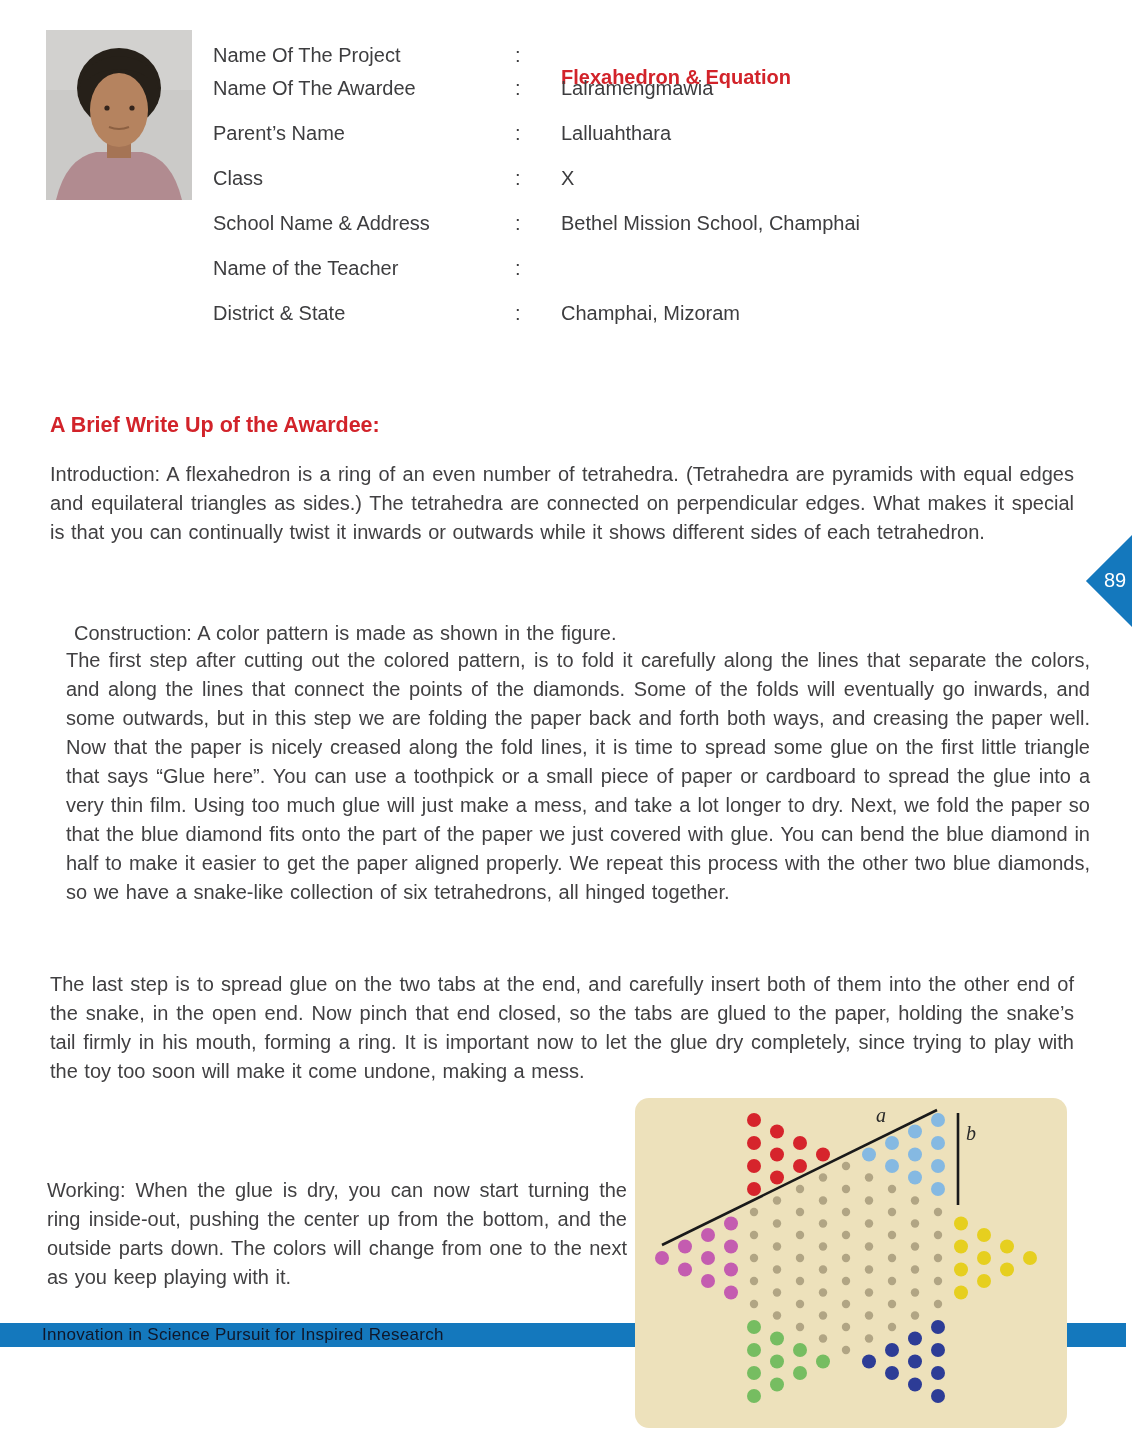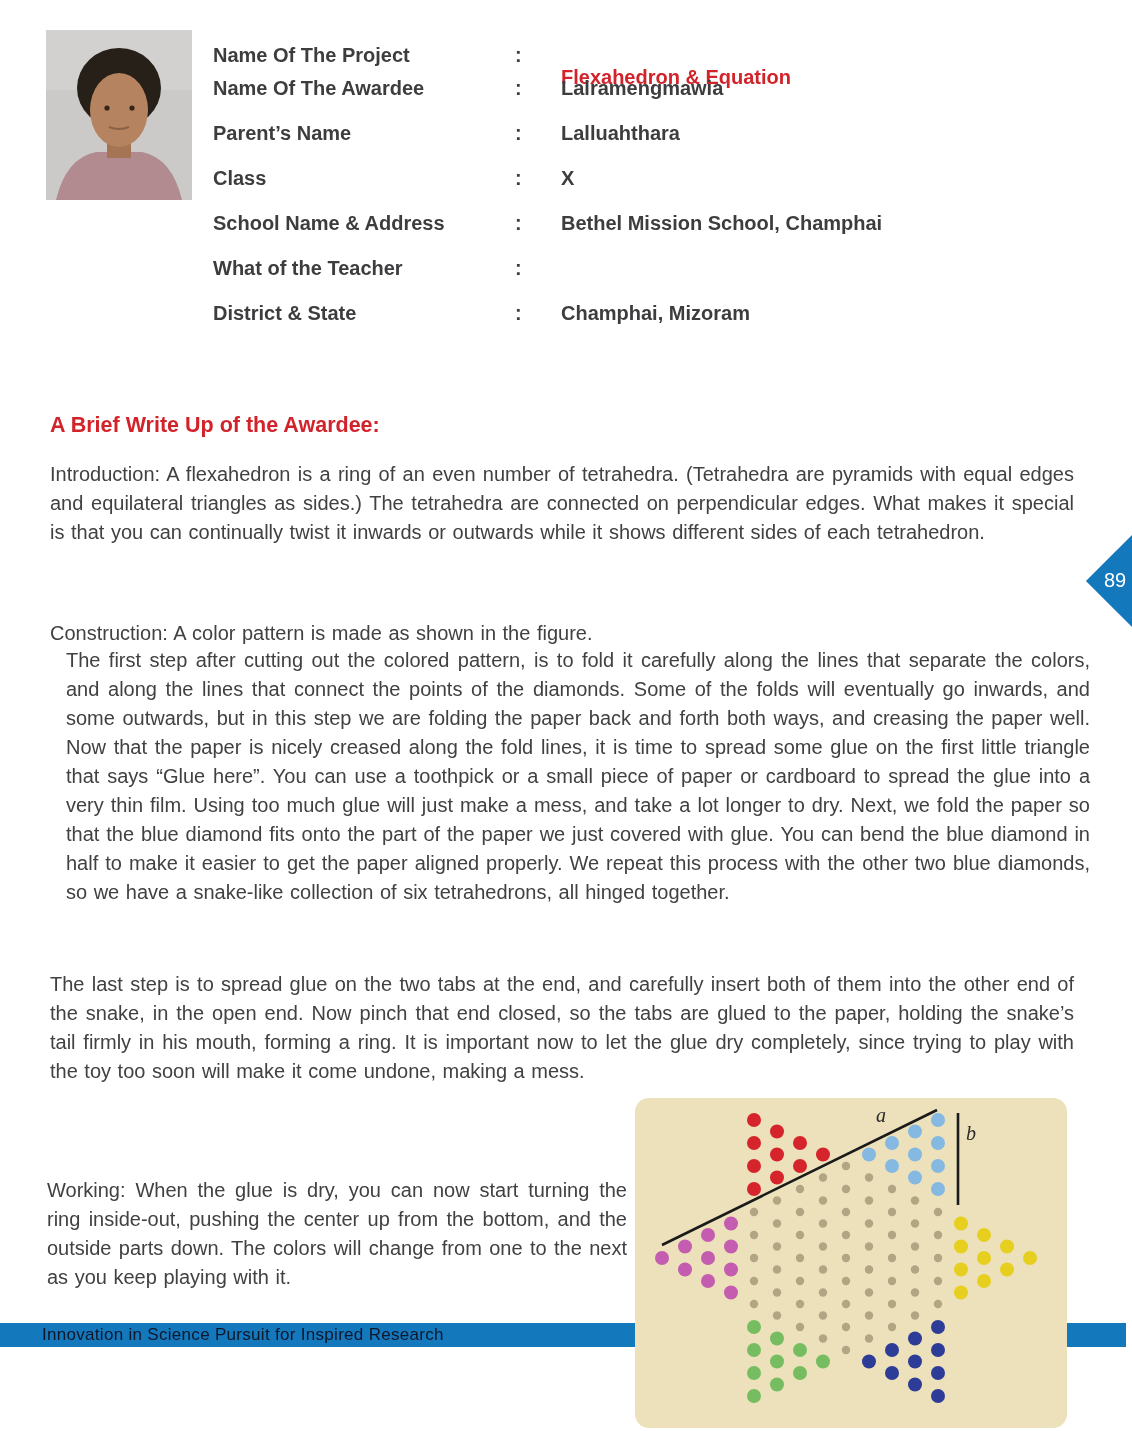--- a/index.html
+++ b/index.html
@@ -6,27 +6,27 @@
   .page{
     position:relative;width:1132px;height:1431px;margin:0 auto;
     background:#ffffff;overflow:hidden;
     font-family:"Liberation Sans",sans-serif;color:#414042;
   }
   
   .photo{position:absolute;left:46px;top:30px;width:146px;height:170px;background:#cbcac8;overflow:hidden;}
   
   .profile{position:absolute;left:213px;top:21px;}
   .profile-row{display:grid;grid-template-columns:302px 46px auto;height:45px;align-items:center;}
-  .p-label,.p-colon,.p-value{font-size:20px;color:#3d3d3f;white-space:nowrap;font-weight:bold;}
+  .p-label,.p-colon,.p-value{font-size:20px;color:#3d3d3f;white-space:nowrap;}
   .p-value.highlight{color:var(--accent,#d2232a);font-weight:bold;margin-top:45px;}
   
   .heading{position:absolute;left:50px;top:413px;margin:0;font-size:21.5px;font-weight:bold;color:var(--accent,#d2232a);}
   .para{position:absolute;left:50px;width:1024px;font-size:20px;line-height:29px;text-align:justify;word-spacing:1px;}
   .para.p0{top:460px;}
-  .para.p1{top:619px;text-align:left;}
+  .para.p1{top:619px;text-align:left;margin-left:24px;}
   .para.p2{top:646px;margin-left:16px;}
   .para.p3{top:970px;}
   .para.p4{top:1176px;left:47px;width:580px;}
   
   .footer-bar{position:absolute;left:0;top:1323px;width:1126px;height:24px;background:var(--bar-blue,#1478bd);z-index:1;}
   .footer-bar span{display:block;margin-left:42px;line-height:24px;font-size:17px;color:#0f172a;letter-spacing:.3px;}
   
   .figure{position:absolute;left:635px;top:1098px;width:432px;height:330px;z-index:2;}
   
   .badge-diamond{position:absolute;left:1100px;top:547px;width:68px;height:68px;background:var(--bar-blue,#1478bd);transform:rotate(45deg);z-index:3;}
@@ -72,21 +72,21 @@
         <span class="p-label">Class</span>
         <span class="p-colon">:</span>
         <span class="p-value">X</span>
       </div>
       <div class="profile-row">
         <span class="p-label">School Name &amp; Address</span>
         <span class="p-colon">:</span>
         <span class="p-value">Bethel Mission School, Champhai</span>
       </div>
       <div class="profile-row">
-        <span class="p-label">What of the Teacher</span>
+        <span class="p-label">Name of the Teacher</span>
         <span class="p-colon">:</span>
       </div>
       <div class="profile-row">
         <span class="p-label">District &amp; State</span>
         <span class="p-colon">:</span>
         <span class="p-value">Champhai, Mizoram</span>
       </div>
     </div>
 
   <h2 class="heading">A Brief Write Up of the Awardee:</h2>

